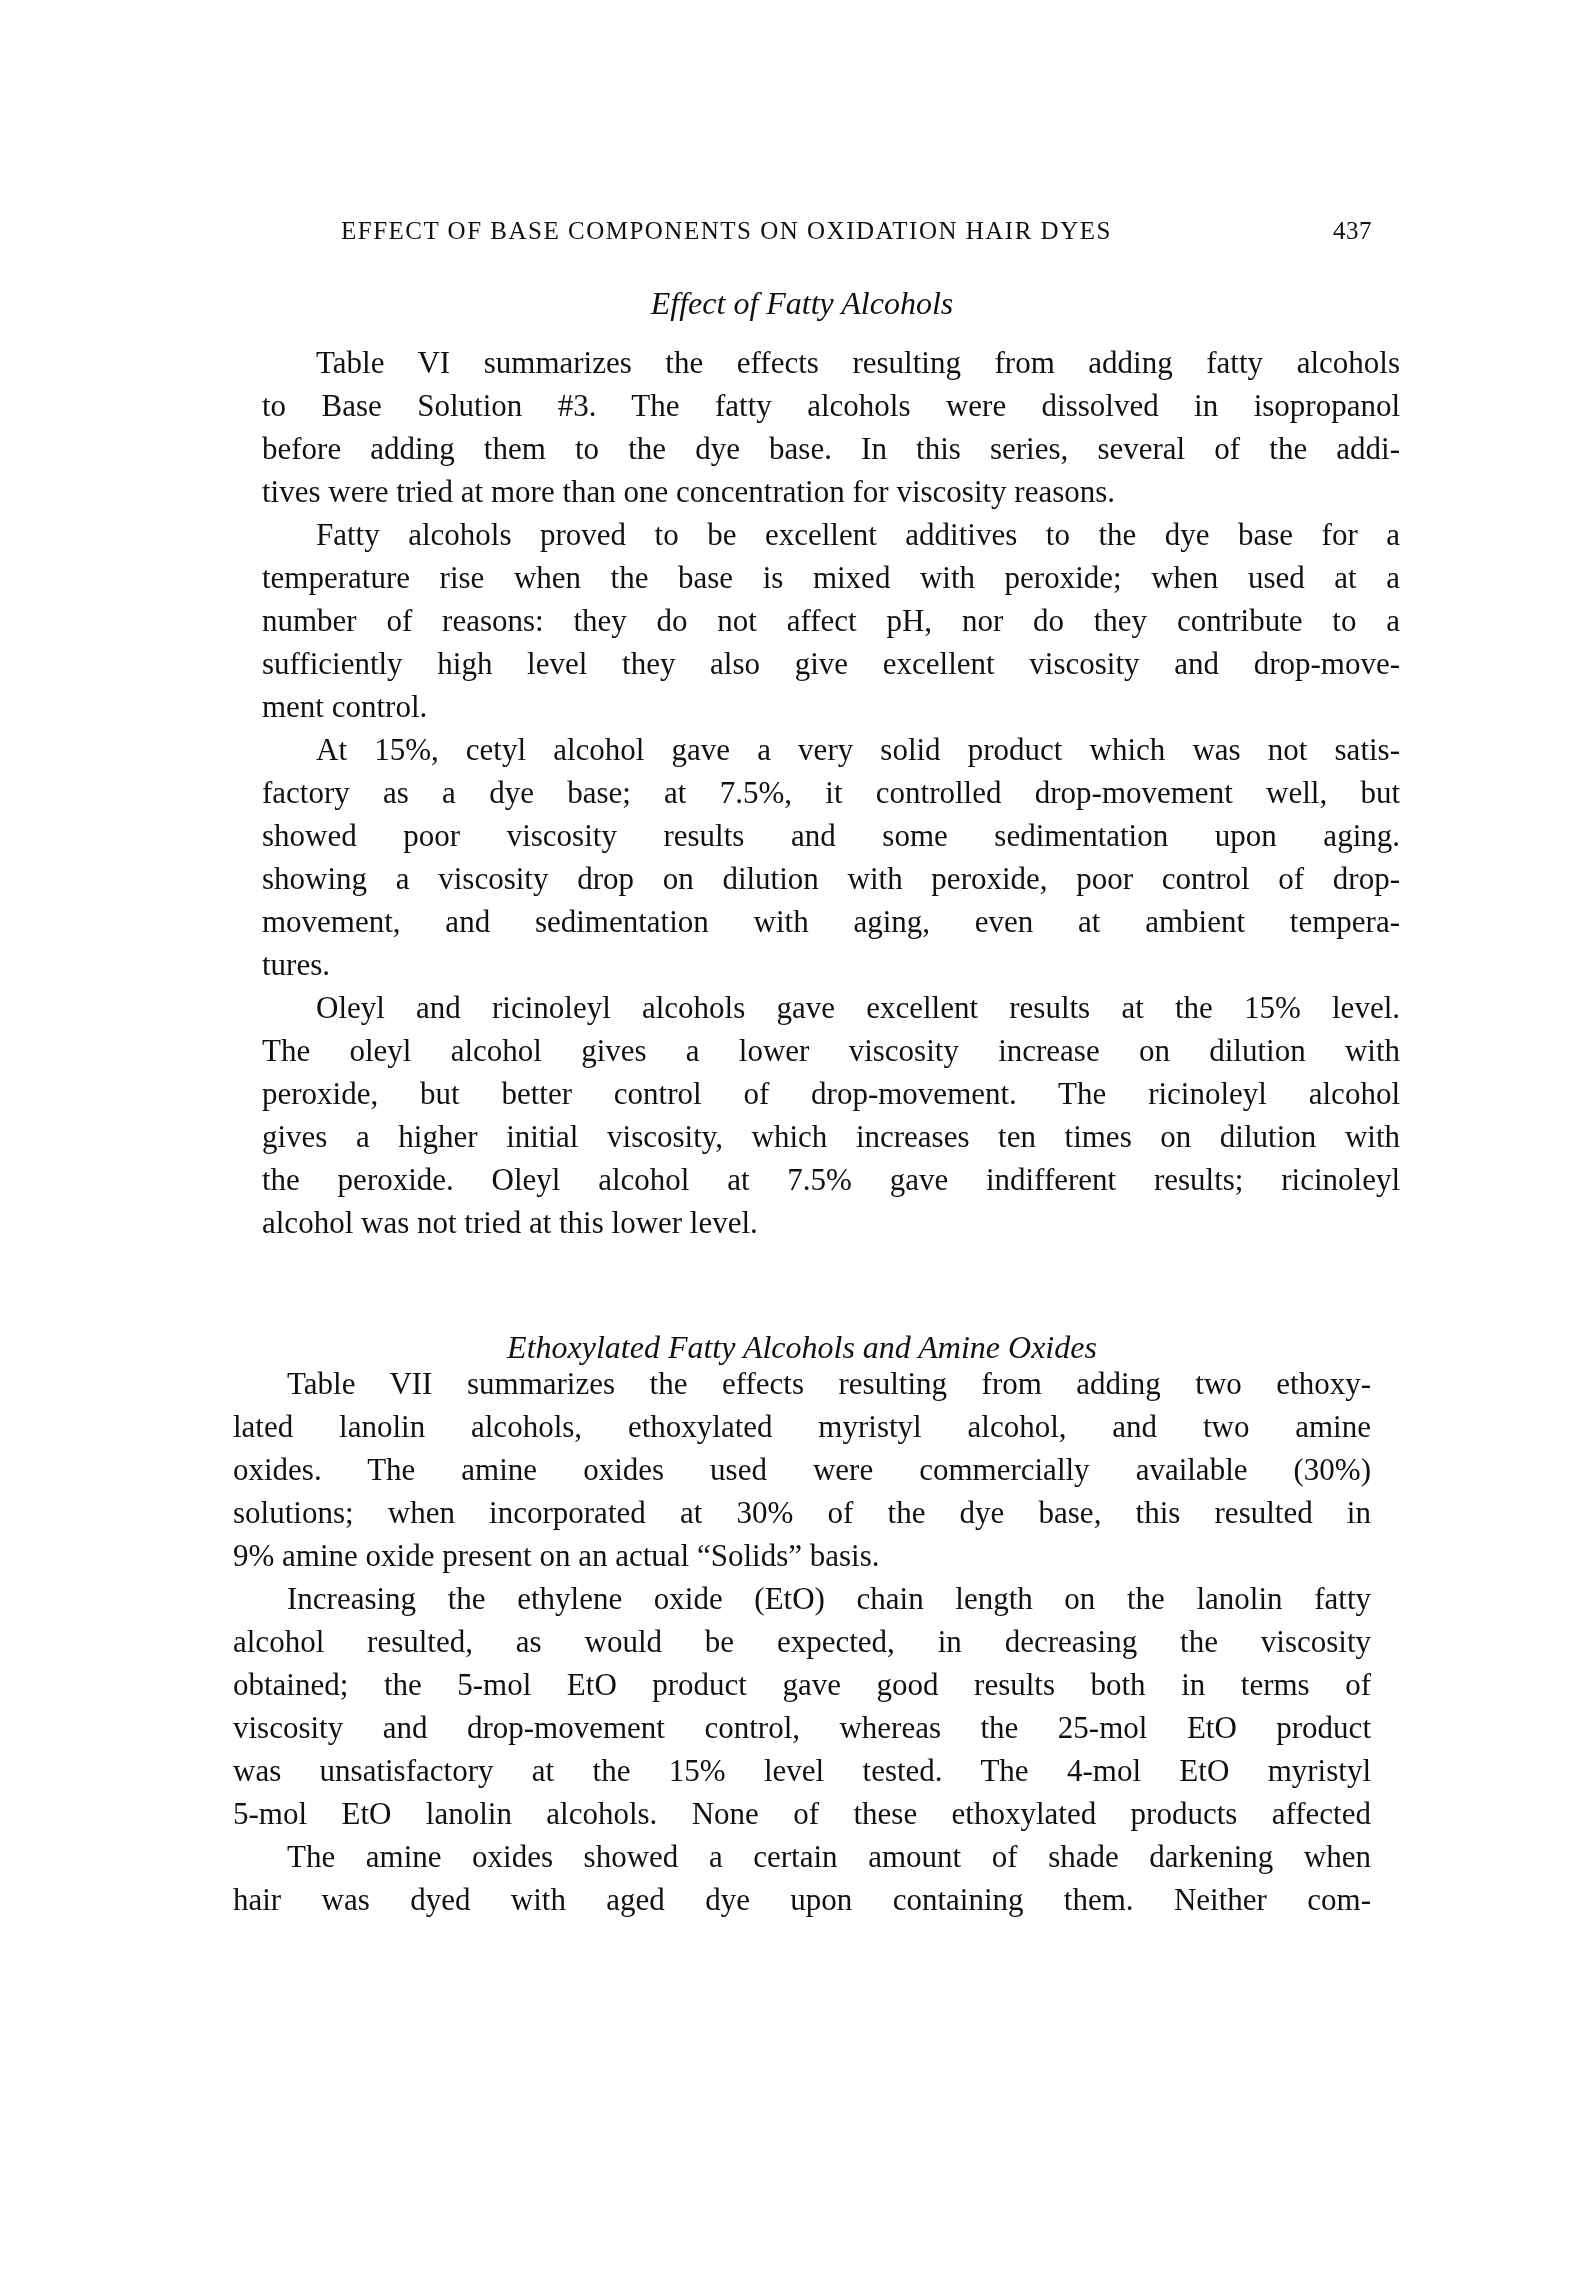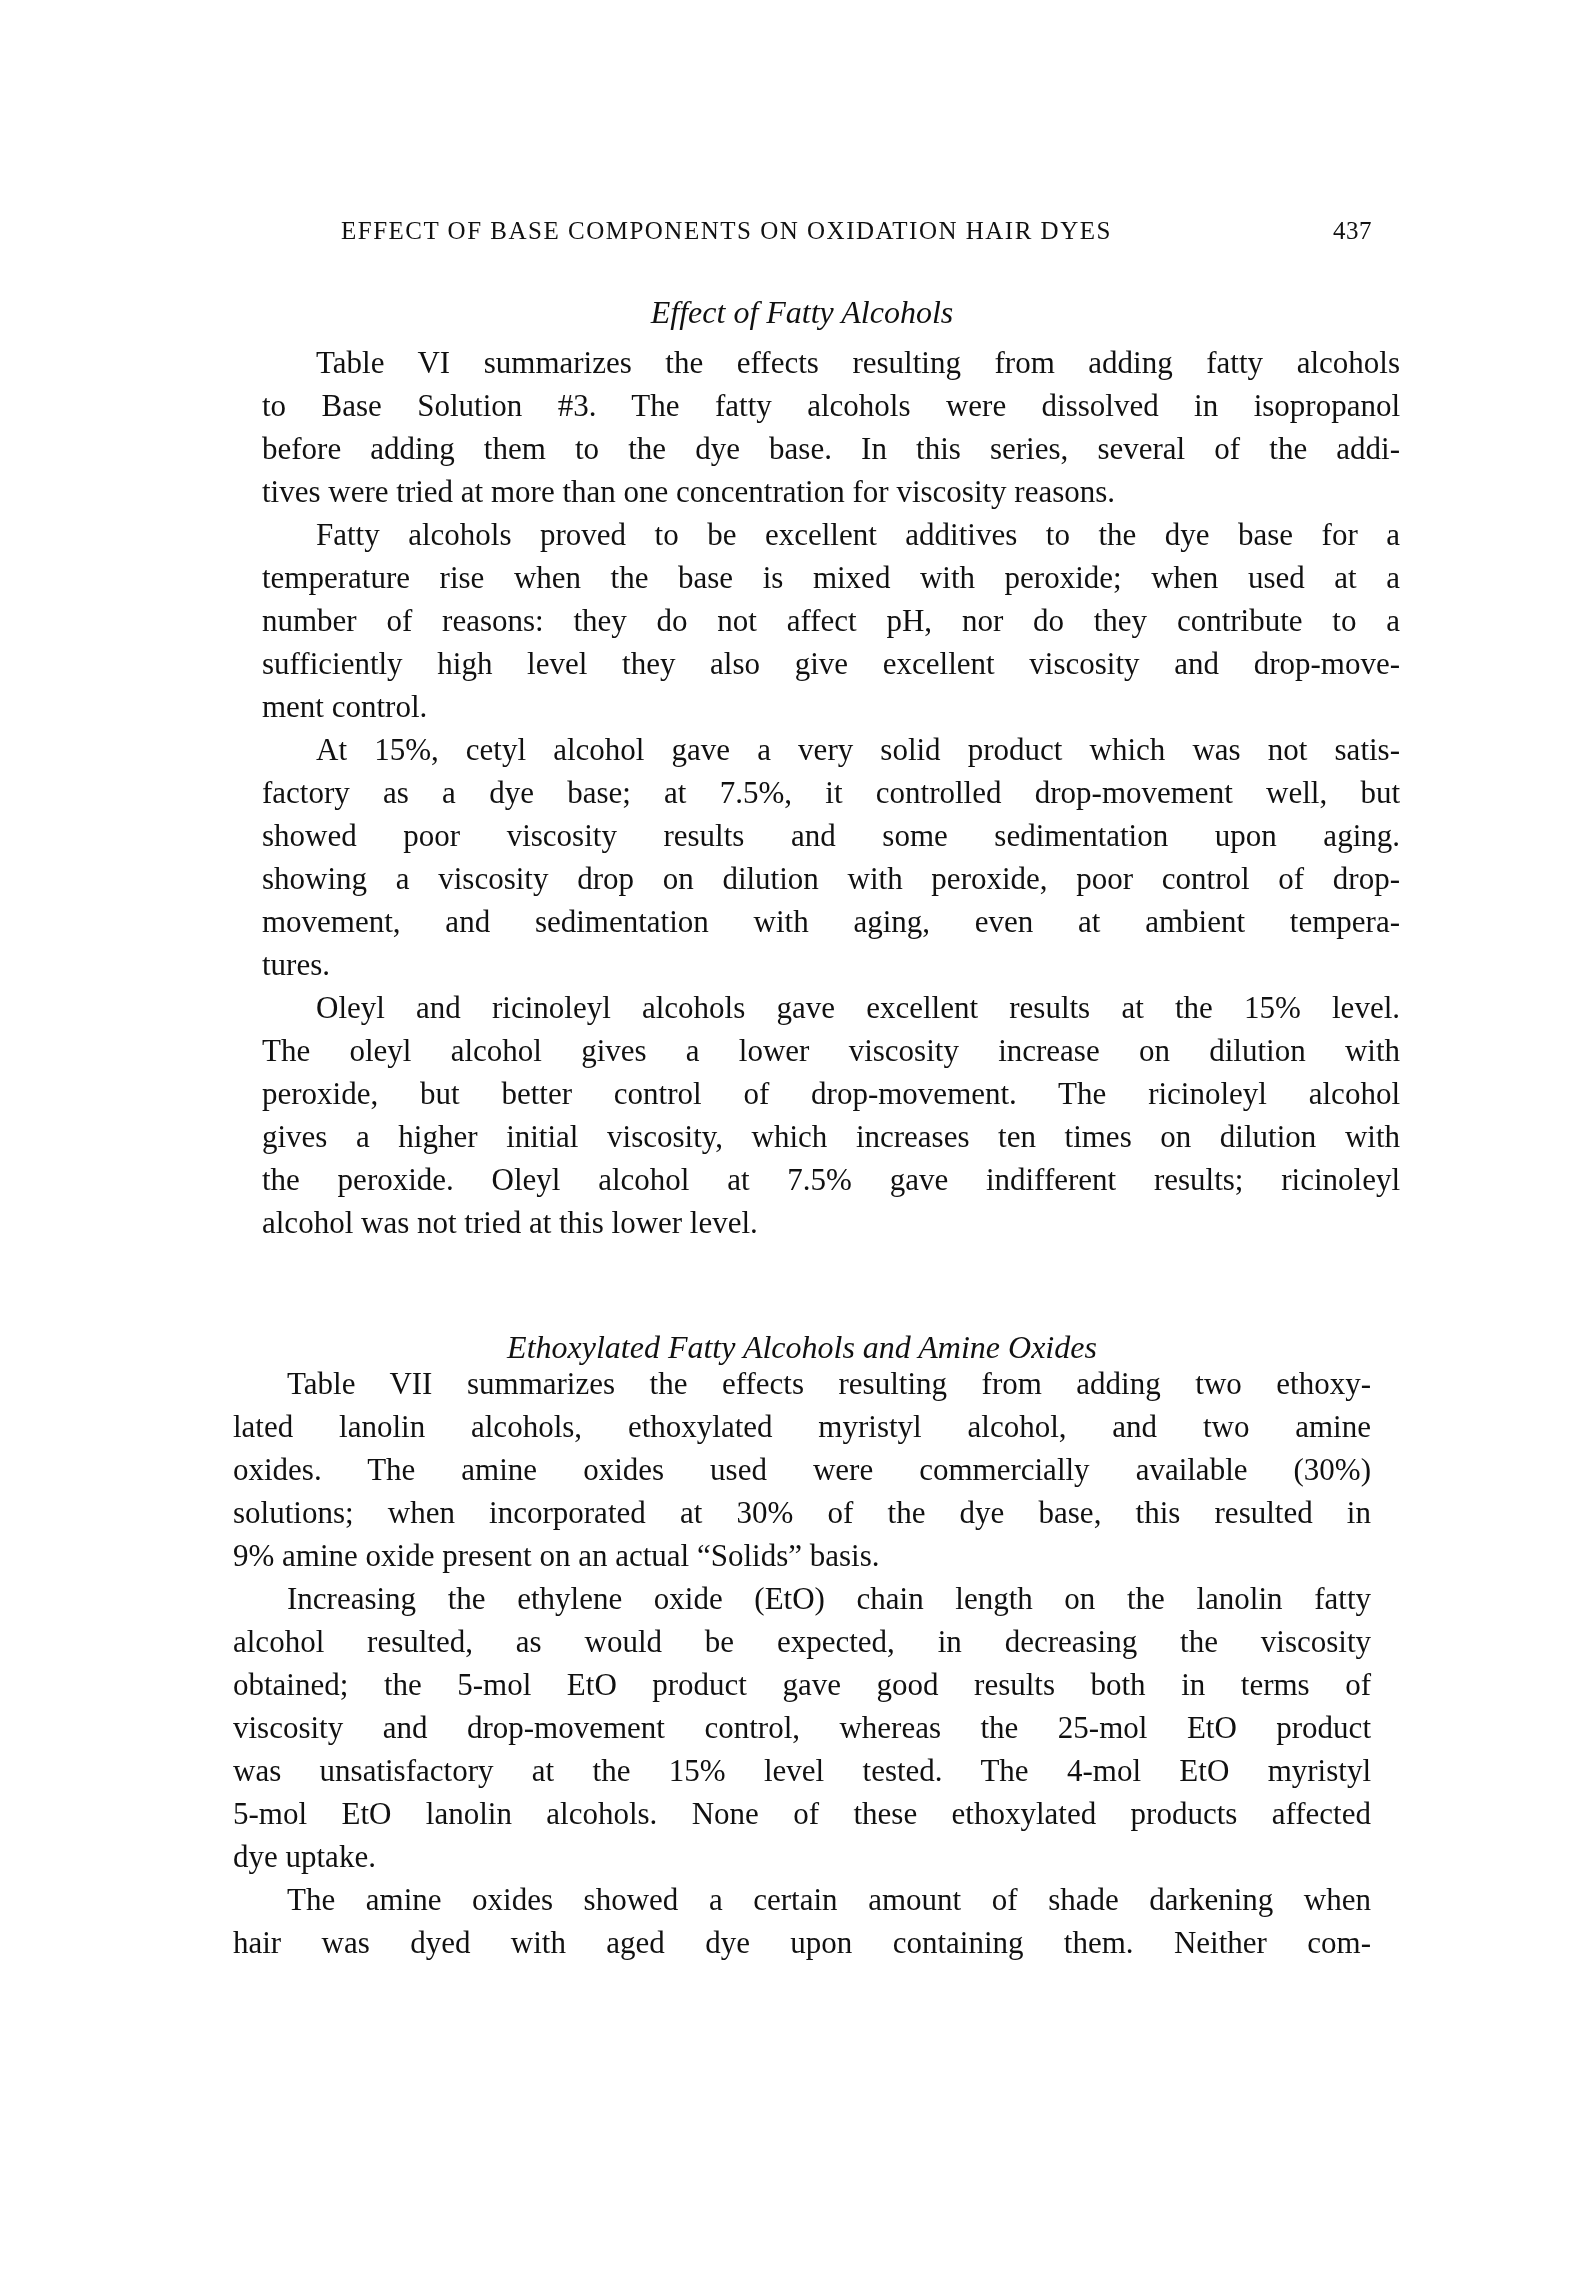--- a/index.html
+++ b/index.html
@@ -81,21 +81,21 @@
 </head>
 <body>
 
 <div class="page">
 
   <div class="running-head">
     <span class="title">EFFECT OF BASE COMPONENTS ON OXIDATION HAIR DYES</span>
     <span class="page-number">437</span>
   </div>
 
-  <div class="section-heading" style="top:291px;text-align:center;">Effect of Fatty Alcohols</div>
+  <div class="section-heading" style="top:282px;text-align:center;">Effect of Fatty Alcohols</div>
   <div class="block" style="top:341px;margin-left:29px;">
       <span class="line indent">Table VI summarizes the effects resulting from adding fatty alcohols</span>
       <span class="line">to Base Solution #3.  The fatty alcohols were dissolved in isopropanol</span>
       <span class="line">before adding them to the dye base.  In this series, several of the addi-</span>
       <span class="line last">tives were tried at more than one concentration for viscosity reasons.</span>
       <span class="line indent">Fatty alcohols proved to be excellent additives to the dye base for a</span>
       <span class="line">temperature rise when the base is mixed with peroxide;  when used at a</span>
       <span class="line">number of reasons:  they do not affect pH, nor do they contribute to a</span>
       <span class="line">sufficiently high level they also give excellent viscosity and drop-move-</span>
       <span class="line last">ment control.</span>
@@ -119,19 +119,18 @@
       <span class="line">lated lanolin alcohols, ethoxylated myristyl alcohol, and two amine</span>
       <span class="line">oxides.  The amine oxides used were commercially available (30%)</span>
       <span class="line">solutions;  when incorporated at 30% of the dye base, this resulted in</span>
       <span class="line last">9% amine oxide present on an actual “Solids” basis.</span>
       <span class="line indent">Increasing the ethylene oxide (EtO) chain length on the lanolin fatty</span>
       <span class="line">alcohol resulted, as would be expected, in decreasing the viscosity</span>
       <span class="line">obtained;  the 5-mol EtO product gave good results both in terms of</span>
       <span class="line">viscosity and drop-movement control, whereas the 25-mol EtO product</span>
       <span class="line">was unsatisfactory at the 15% level tested.  The 4-mol EtO myristyl</span>
       <span class="line">5-mol EtO lanolin alcohols.  None of these ethoxylated products affected</span>
-      <span class="line last">dye uptake.</span>
       <span class="line indent">The amine oxides showed a certain amount of shade darkening when</span>
       <span class="line">hair was dyed with aged dye upon containing them.  Neither com-</span>
     </div>
 
 </div>
 
 
 </body></html>

